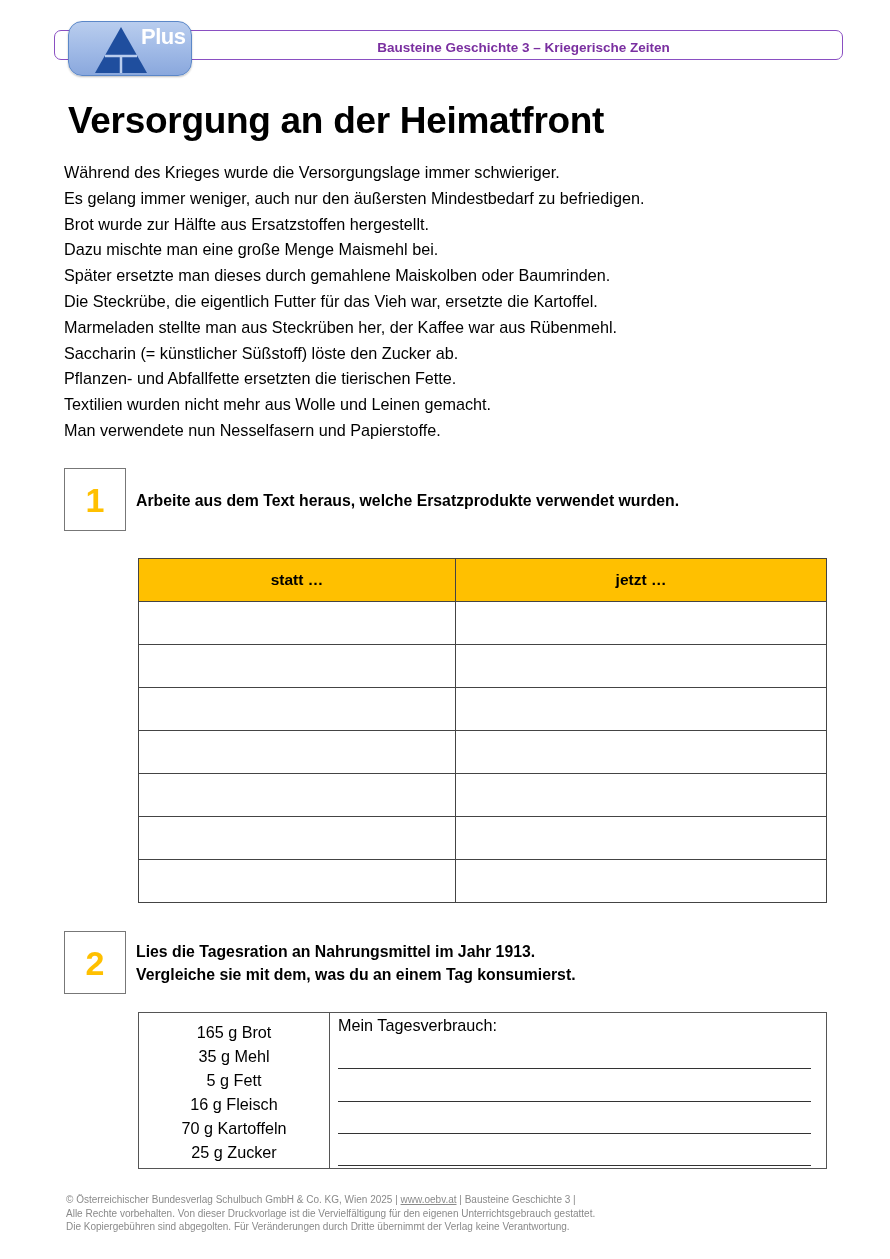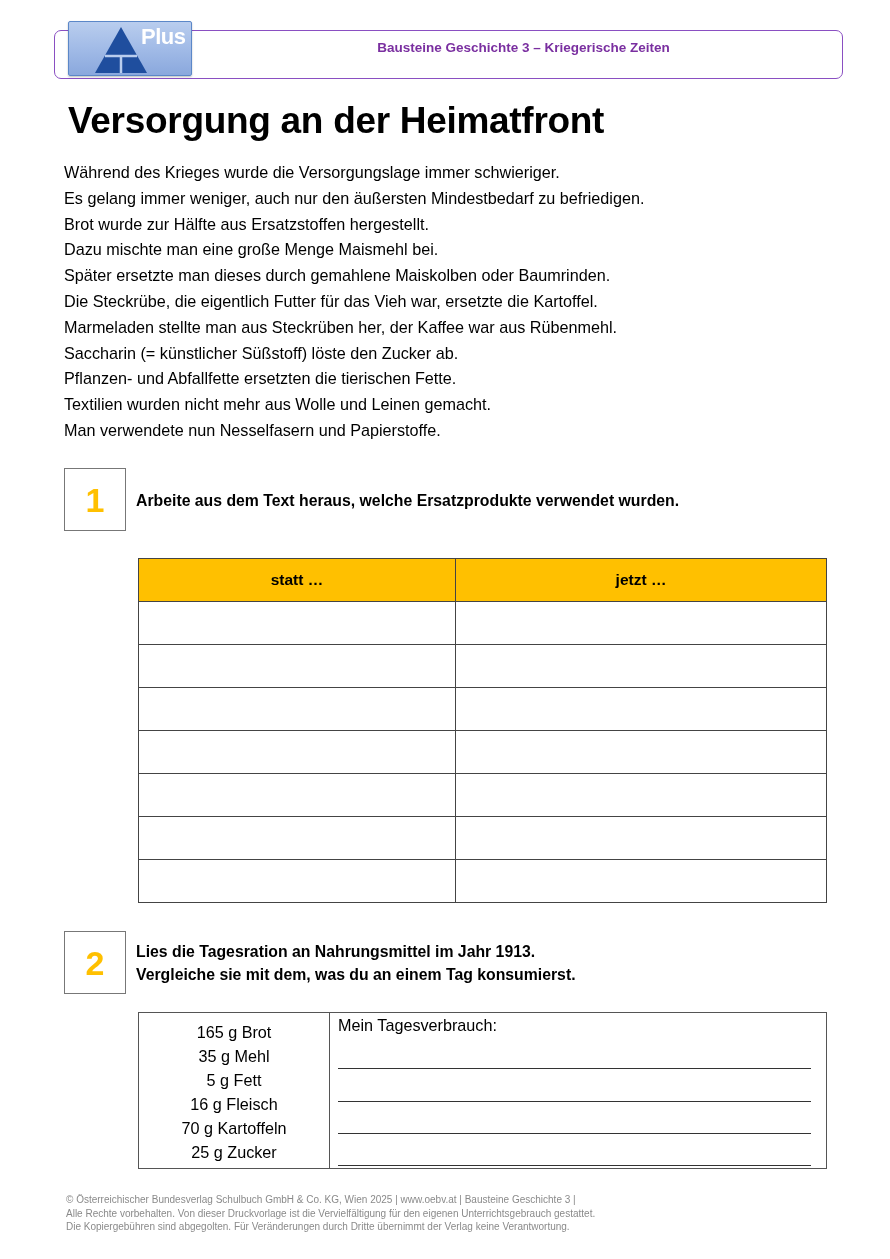--- a/index.html
+++ b/index.html
@@ -1,25 +1,25 @@
 <!DOCTYPE html>
 <html><head>
 <meta charset="utf-8">
 <style>
   html, body { margin: 0; padding: 0; background: #ffffff; }
   body { width: 890px; height: 1259px; position: relative; overflow: hidden;
          font-family: "Liberation Sans", "DejaVu Sans", sans-serif; color: #000; }
 
-  .header-bar { position: absolute; left: 54px; top: 30px; width: 789px; height: 49px;
+  .header-bar { position: absolute; left: 54px; top: 30px; width: 789px; height: 30px;
                 border: 1.5px solid #8a4fc2; border-radius: 7px; box-sizing: border-box; }
   .header-title { position: absolute; left: 150px; right: 0; top: 0; height: 33px;
                   line-height: 33px; text-align: center; color: #7a2fa0; font-weight: bold;
                   font-size: 13.5px; }
   .logo { position: absolute; left: 68px; top: 21px; width: 124px; height: 55px;
-          border-radius: 2px; box-sizing: border-box; border: 1.5px solid #5b87c8;
+          border-radius: 14px; box-sizing: border-box; border: 1.5px solid #5b87c8;
           background: linear-gradient(180deg, #b9cdee 0%, #9fb9e6 55%, #8aa8dd 100%);
           box-shadow: 0 1px 2px rgba(0,0,0,0.25); }
   .logo svg { position: absolute; left: 24px; top: 3px; }
   .logo-text { position: absolute; left: 72px; top: 2px; color: #ffffff; font-weight: bold;
                font-size: 22px; letter-spacing: -0.5px; }
 
   .page-title { position: absolute; left: 64px; top: 96px; font-size: 37px; font-weight: bold;
                 letter-spacing: -0.3px; margin: 4px; }
 
   .intro { position: absolute; left: 64px; top: 160px; font-size: 16.2px; line-height: 25.8px; }
@@ -39,21 +39,21 @@
   .ration { position: absolute; left: 138px; top: 1012px; width: 689px; height: 157px;
             border: 1px solid #555; box-sizing: border-box; display: flex; }
   .ration-left { width: 191px; border-right: 1px solid #555; text-align: center;
                  font-size: 16.2px; line-height: 24px; padding-top: 7px; box-sizing: border-box; }
   .ration-right { flex: 1; position: relative; }
   .ration-label { position: absolute; left: 8px; top: 3px; font-size: 16.2px; }
   .write-line { position: absolute; left: 8px; right: 15px; height: 0; border-top: 1px solid #333; }
 
   .footer { position: absolute; left: 66px; top: 1193px; color: #8a8a8a; font-size: 10px;
             line-height: 13.5px; }
-  .footer a { color: #8a8a8a; }
+  .footer a { color: #8a8a8a; text-decoration: underline; }
 </style>
 </head>
 <body>
 
 <div class="header-bar">
   <div class="header-title">Bausteine Geschichte 3 – Kriegerische Zeiten</div>
 </div>
 <div class="logo">
   <svg width="56" height="50" viewBox="0 0 56 50">
     <polygon points="28,2 54,48 2,48" fill="#1f4e9e"></polygon>

